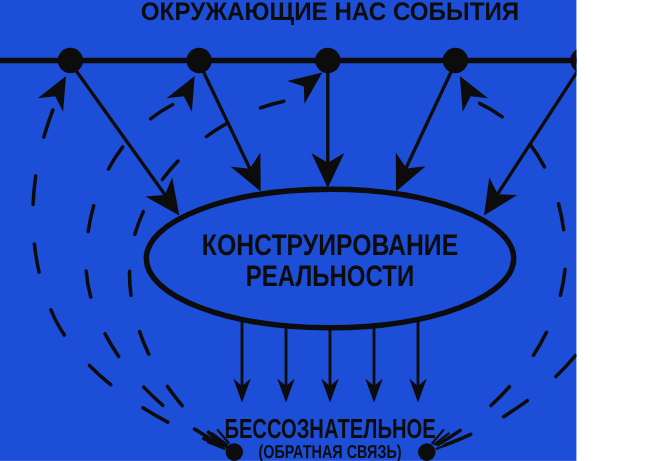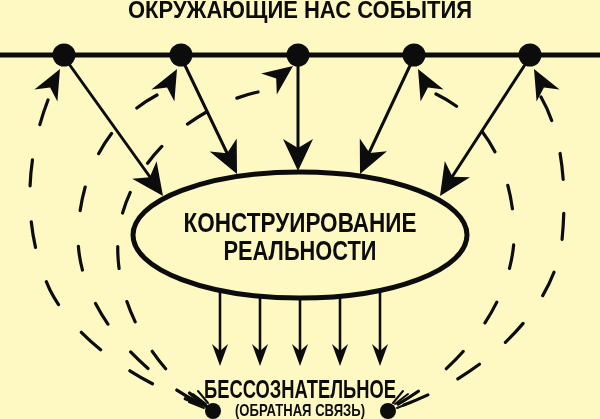--- a/index.html
+++ b/index.html
@@ -2,23 +2,23 @@
 <html><head>
 <meta charset="utf-8">
 <style>
   html, body {
     margin: 0;
     padding: 0;
     background: #ffffff;
   }
   .stage {
     position: relative;
-    width: 600px;
+    width: 524px;
     height: 419px;
-    background: #fef9c3;
+    background: #1d4ed8;
     overflow: hidden;
     font-family: "Liberation Sans", sans-serif;
   }
   svg { display: block; }
   .diagram-text {
     font-family: "Liberation Sans", sans-serif;
     font-weight: bold;
     fill: #0c0c0c;
   }
   .ink-stroke { stroke: #0c0c0c; fill: none; }

